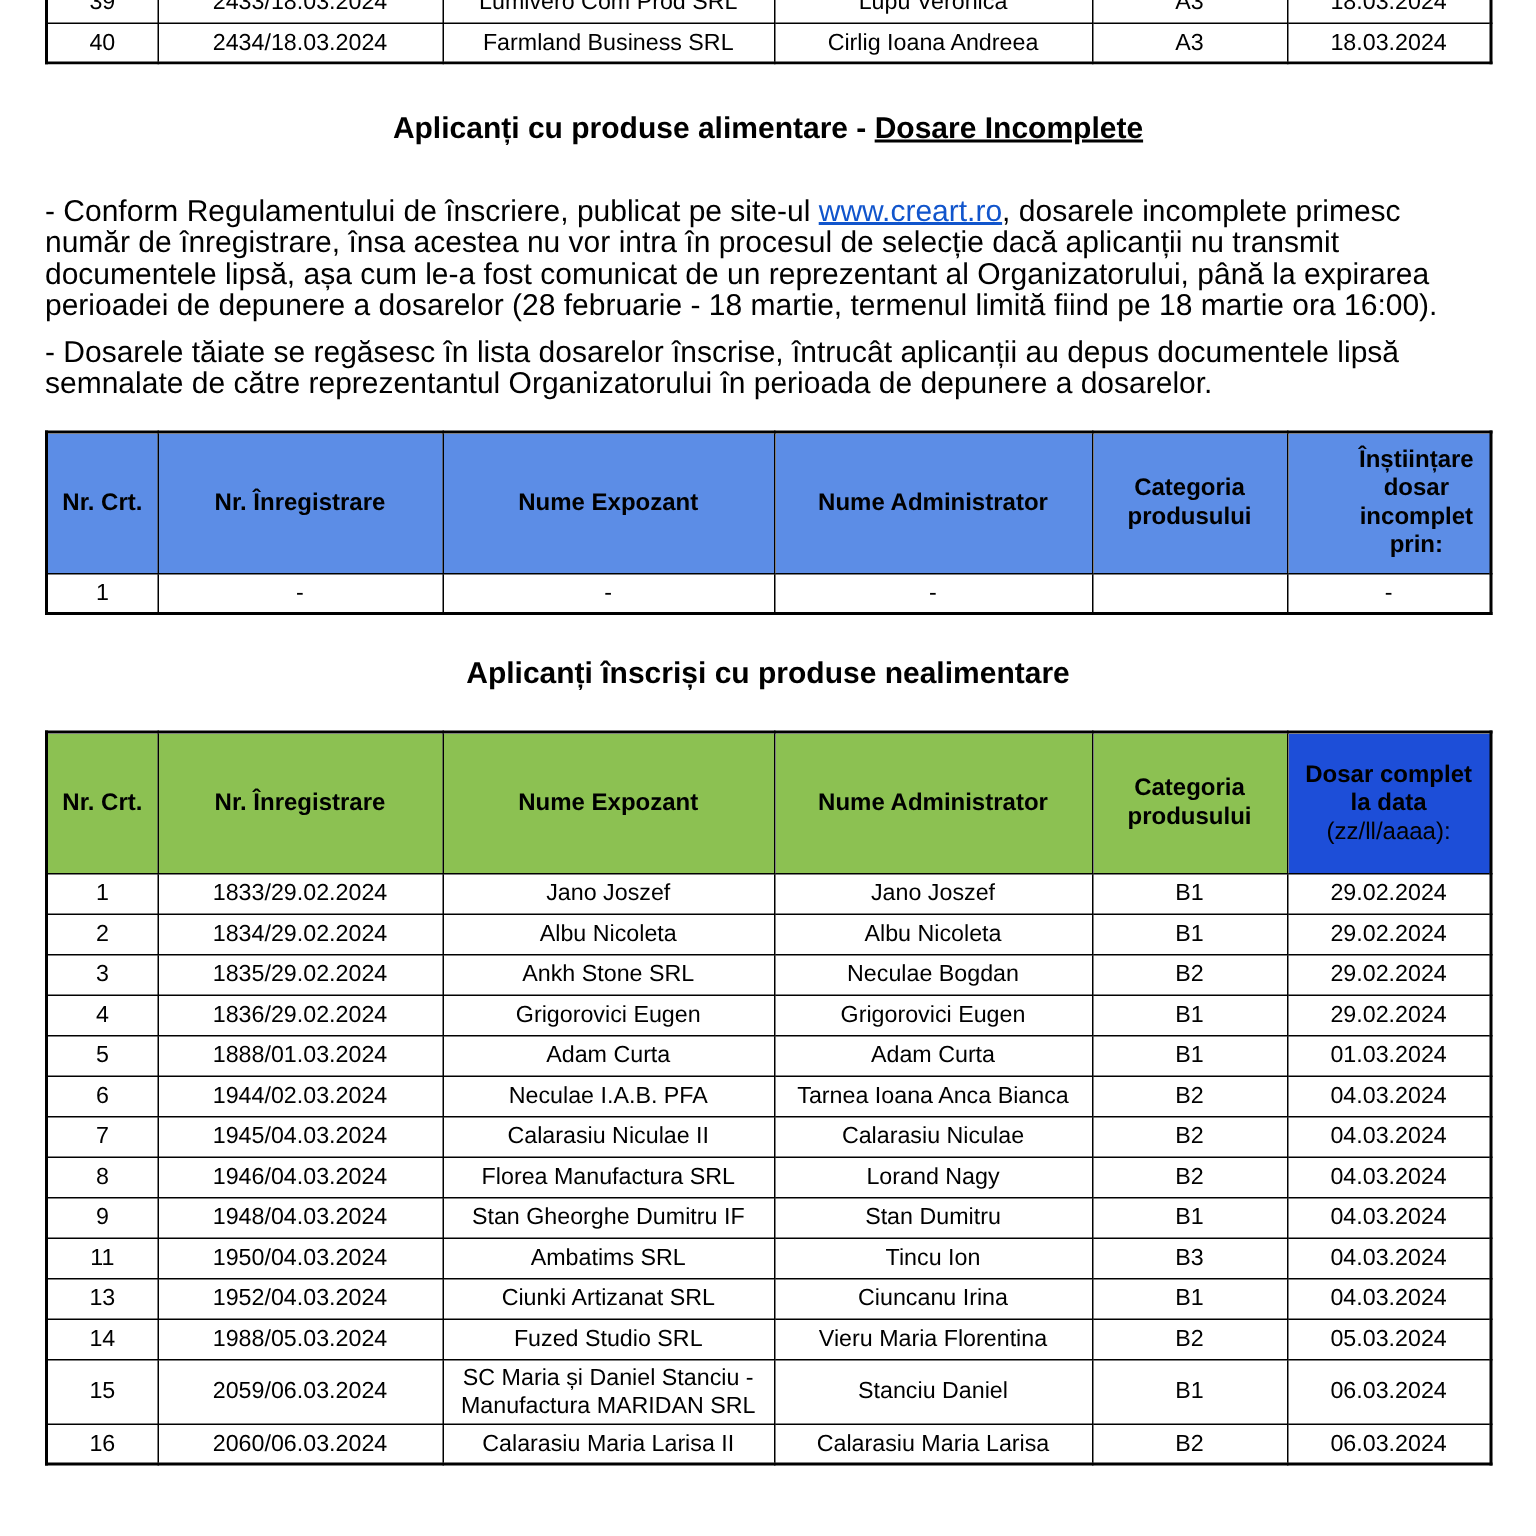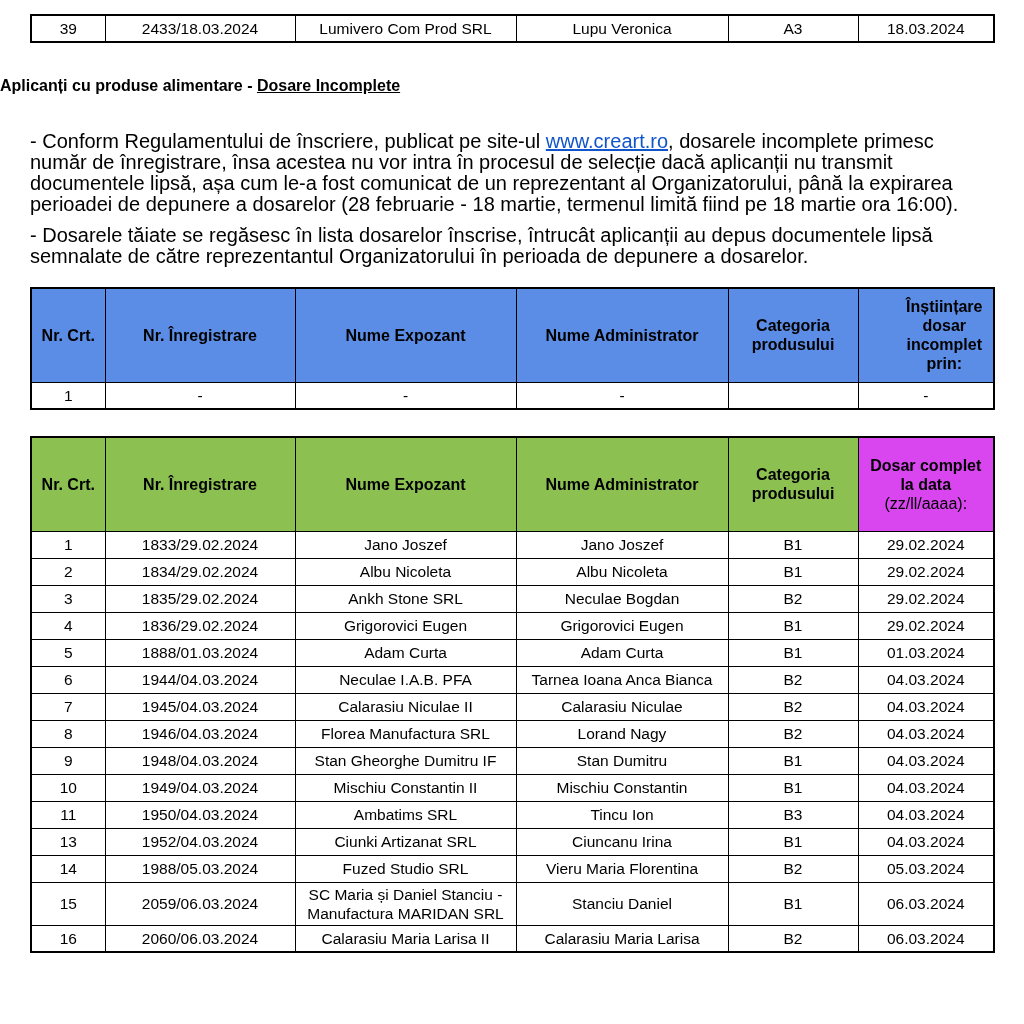--- a/index.html
+++ b/index.html
@@ -42,22 +42,22 @@
   tr.header-row { height: 94px; }
   
   .top-table-clip {
     position: relative;
     height: 43px;
     overflow: hidden;
   }
   .top-table-clip table { position: absolute; bottom: 0; left: 0; }
   
   .section-heading {
-    text-align: left;
-    font-size: 16px;
+    text-align: center;
+    font-size: 20px;
     font-weight: bold;
     line-height: 24px;
   }
   .heading-1 { margin-top: 31px; }
   .heading-2 { margin-top: 27px; }
   .underlined { text-decoration: underline; }
   
   .notes { margin: 33px 30px 0 30px; }
   .notes p {
     font-size: 20px;
@@ -85,20 +85,28 @@
           <col class="c4">
           <col class="c5">
           <col class="c6">
         </colgroup>
       <tbody>
           <tr class="data-row">
         <td>39</td>
         <td>2433/18.03.2024</td>
         <td>Lumivero Com Prod SRL</td>
         <td>Lupu Veronica</td>
+        <td>A3</td>
+        <td>18.03.2024</td>
+      </tr>
+      <tr class="data-row">
+        <td>40</td>
+        <td>2434/18.03.2024</td>
+        <td>Farmland Business SRL</td>
+        <td>Cirlig Ioana Andreea</td>
         <td>A3</td>
         <td>18.03.2024</td>
       </tr>
     </tbody>
       </table>
   </div>
 
   <div class="section-heading heading-1">
     <span>Aplicanți cu produse alimentare - </span><span class="underlined">Dosare Incomplete</span>
   </div>
@@ -132,39 +140,40 @@
         <td>-</td>
         <td>-</td>
         <td>-</td>
         <td></td>
         <td>-</td>
       </tr>
     </tbody>
       </table>
   </div>
 
+  <div class="section-heading heading-2">Aplicanți înscriși cu produse nealimentare</div>
 
   <div class="green-table-wrap">
     <table class="doc" id="nonfood-table">
       <colgroup>
           <col class="c1">
           <col class="c2">
           <col class="c3">
           <col class="c4">
           <col class="c5">
           <col class="c6">
         </colgroup>
       <tbody>
           <tr class="header-row green-hdr">
         <th style="background: rgb(140, 193, 82);">Nr. Crt.</th>
         <th style="background: rgb(140, 193, 82);">Nr. Înregistrare</th>
         <th style="background: rgb(140, 193, 82);">Nume Expozant</th>
         <th style="background: rgb(140, 193, 82);">Nume Administrator</th>
         <th style="background: rgb(140, 193, 82);">Categoria produsului</th>
-        <th style="background: #d946ef; margin-left: 20px;">
+        <th style="background: #1d4ed8; margin-left: 20px;">
           <span>Dosar complet la data</span>
           <span class="hdr-sub">(zz/ll/aaaa):</span>
         </th>
       </tr>
       </tbody>
         <tbody id="nonfood-tbody">
           <tr class="data-row">
             <td>1</td>
             <td>1833/29.02.2024</td>
             <td>Jano Joszef</td>
@@ -199,21 +208,21 @@
           <tr class="data-row">
             <td>5</td>
             <td>1888/01.03.2024</td>
             <td>Adam Curta</td>
             <td>Adam Curta</td>
             <td>B1</td>
             <td>01.03.2024</td>
           </tr>
           <tr class="data-row">
             <td>6</td>
-            <td>1944/04.03.2024</td>
+            <td>1944/02.03.2024</td>
             <td>Neculae I.A.B. PFA</td>
             <td>Tarnea Ioana Anca Bianca</td>
             <td>B2</td>
             <td>04.03.2024</td>
           </tr>
           <tr class="data-row">
             <td>7</td>
             <td>1945/04.03.2024</td>
             <td>Calarasiu Niculae II</td>
             <td>Calarasiu Niculae</td>
@@ -226,28 +235,20 @@
             <td>Florea Manufactura SRL</td>
             <td>Lorand Nagy</td>
             <td>B2</td>
             <td>04.03.2024</td>
           </tr>
           <tr class="data-row">
             <td>9</td>
             <td>1948/04.03.2024</td>
             <td>Stan Gheorghe Dumitru IF</td>
             <td>Stan Dumitru</td>
-            <td>B1</td>
-            <td>04.03.2024</td>
-          </tr>
-          <tr class="data-row">
-            <td>10</td>
-            <td>1949/04.03.2024</td>
-            <td>Mischiu Constantin II</td>
-            <td>Mischiu Constantin</td>
             <td>B1</td>
             <td>04.03.2024</td>
           </tr>
           <tr class="data-row">
             <td>11</td>
             <td>1950/04.03.2024</td>
             <td>Ambatims SRL</td>
             <td>Tincu Ion</td>
             <td>B3</td>
             <td>04.03.2024</td>

